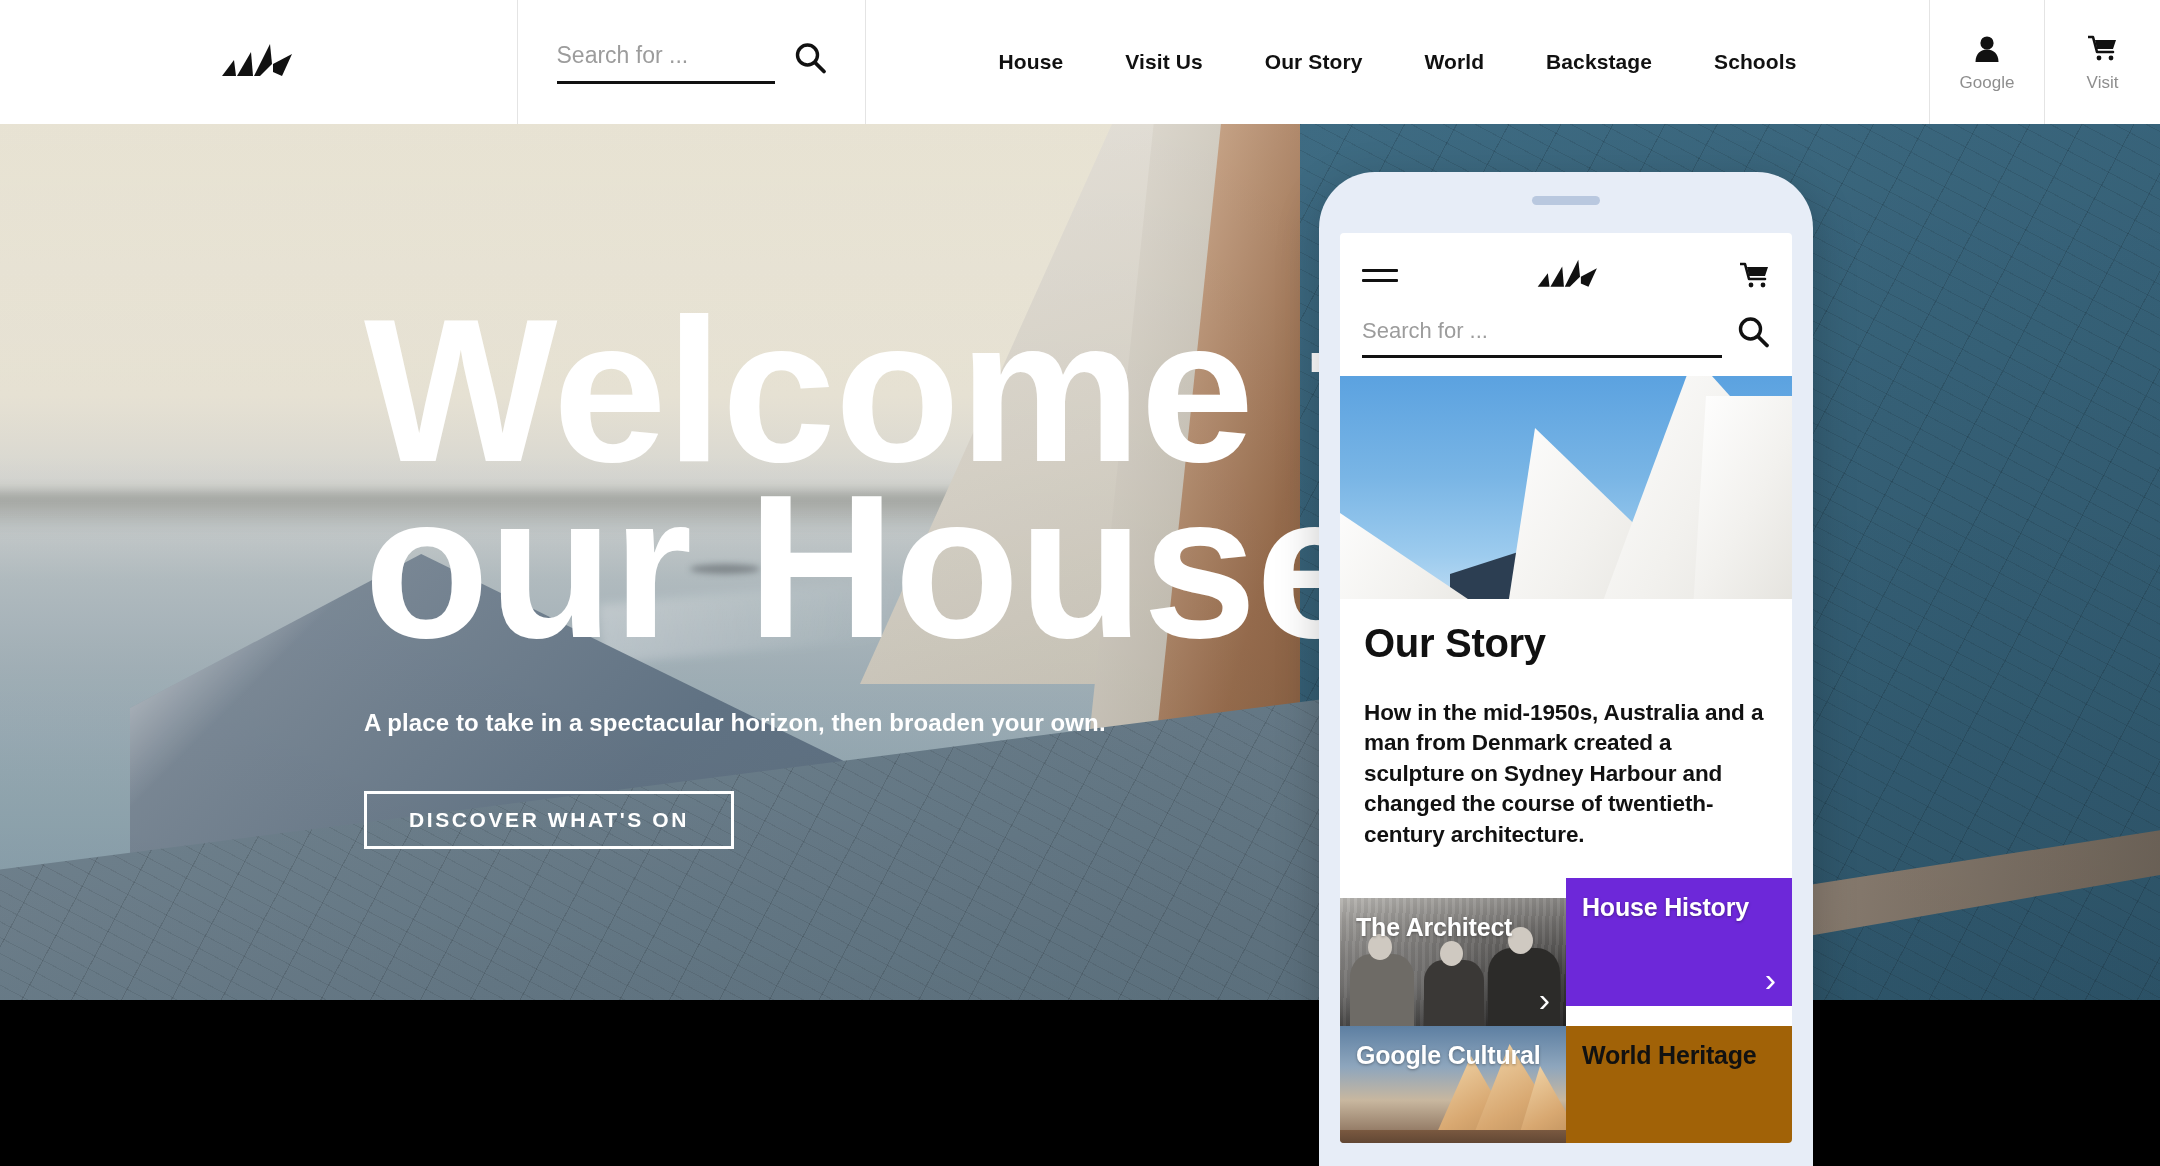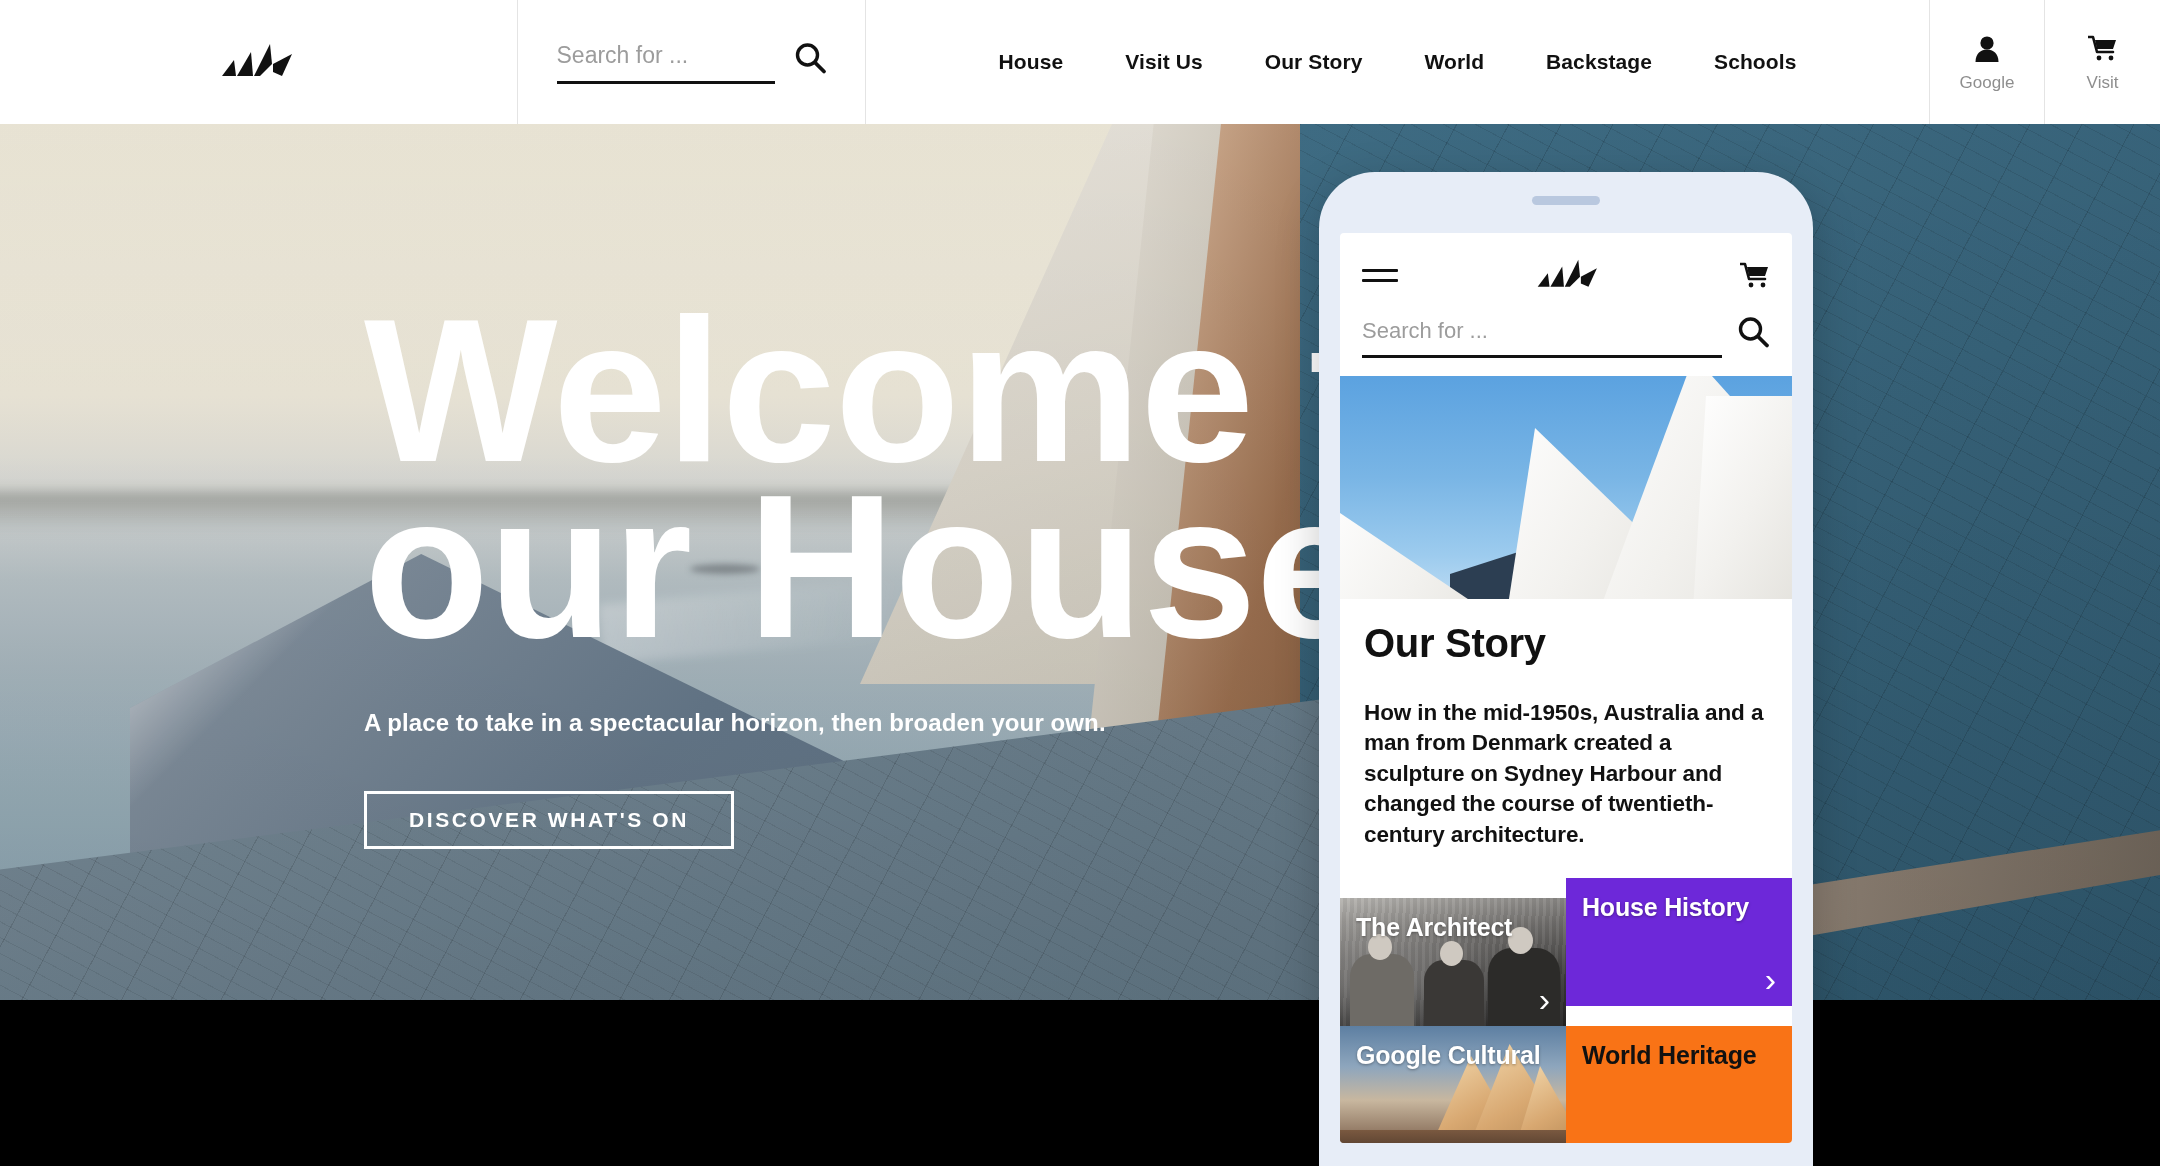--- a/index.html
+++ b/index.html
@@ -474,21 +474,21 @@
         </div>
 
         <div class="tile tile-google">
           <div class="g-sail a"></div>
             <div class="g-sail b"></div>
             <div class="g-sail c"></div>
           <div class="g-base"></div>
           <div class="tile-label light">Google Cultural</div>
         </div>
 
-        <div class="tile" style="background:#f97316">
+        <div class="tile" style="background:#a16207">
           <div class="tile-label dark">World Heritage</div>
         </div>
 
       </div>
     </div>
   </div>
 
 </div>
 
 </body></html>

